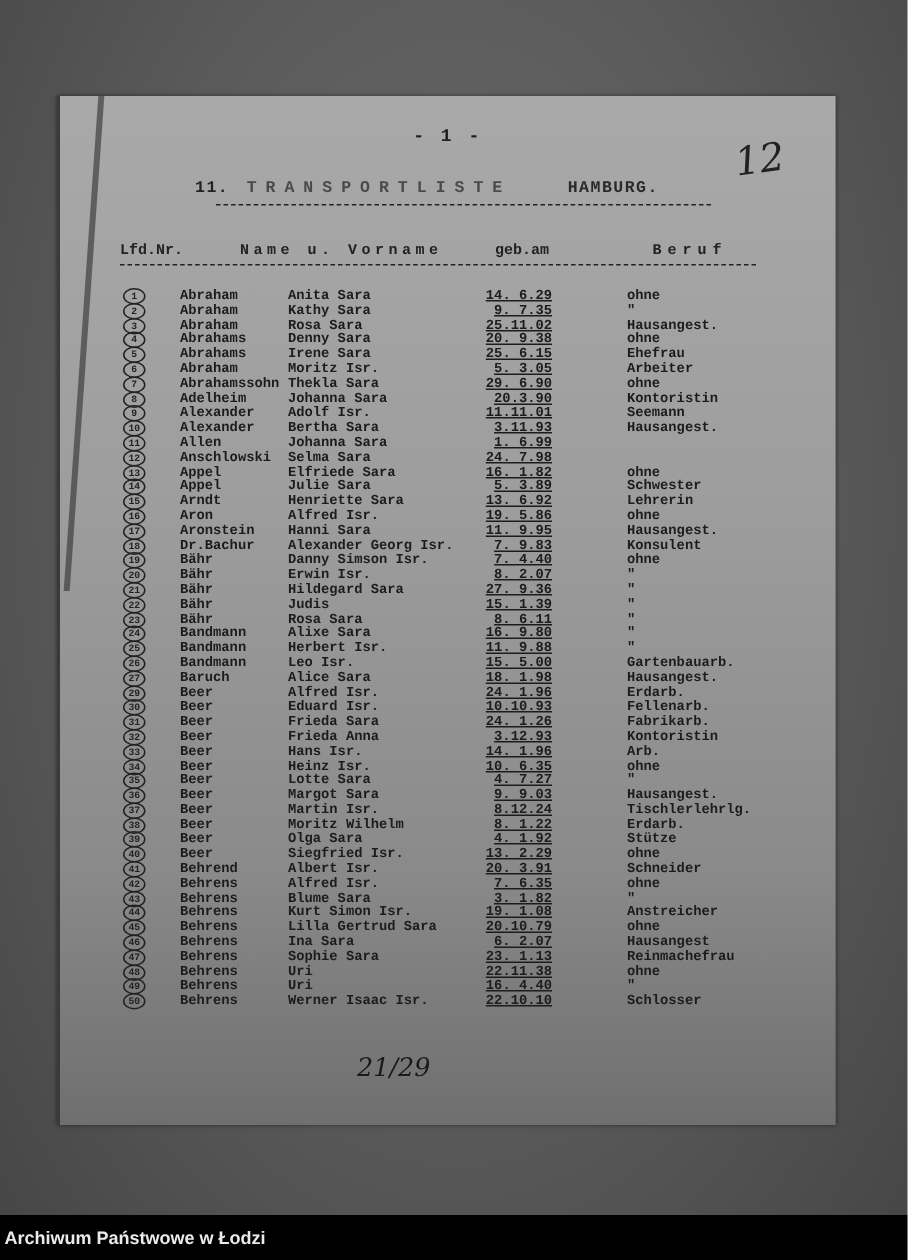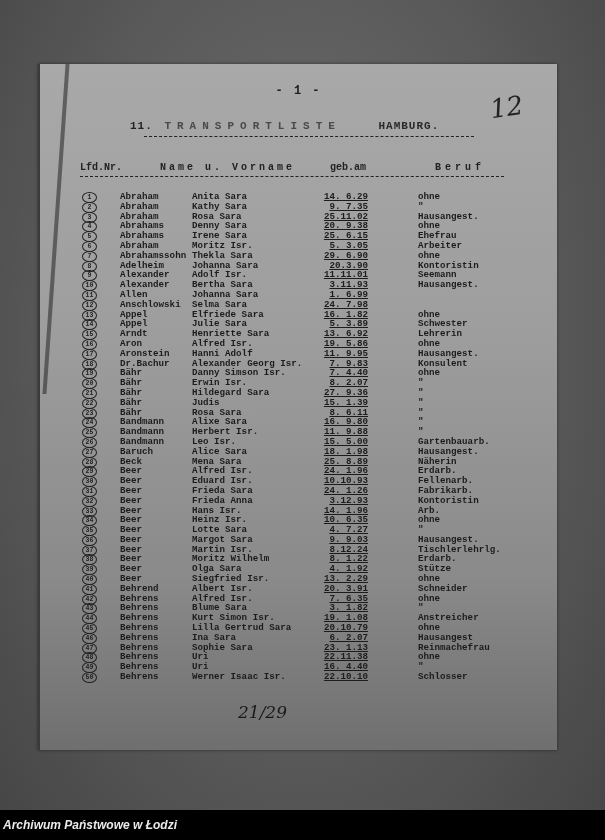--- a/index.html
+++ b/index.html
@@ -30,21 +30,21 @@
   .rows { position:absolute; left:40px; top:128px; width:470px; }
   .row { position:relative; height:9.8px; font-size:9.2px; line-height:9.8px; color:#1c1c1c; font-weight:bold; white-space:nowrap; }
   .row span { position:absolute; }
   .nr { left:2px; width:13px; height:9px; border:1px solid #222; border-radius:50%; font-size:6.5px; line-height:9px; text-align:center; color:#222; }
   .sn { left:40px;text-align:right; }
   .fn { left:112px; }
   .dob { left:228px; width:60px; text-align:right;text-decoration:underline; }
   .job { left:338px; }
   .sig { position:absolute; left:198px; top:638px; font-family:"DejaVu Serif", serif; font-style:italic; font-size:17px; color:#1a1a1a; }
   .footer { position:absolute; left:0; top:810px; width:605px; height:30px; background:#000; }
-  .footer-text { position:absolute; left:3px; top:8px; font-family:"Liberation Sans", sans-serif; font-size:12px; color:#eaeaea; font-weight:bold;font-style:italic; }
+  .footer-text { position:absolute; left:3px; top:8px; font-family:"Liberation Sans", sans-serif; font-size:12px; color:#eaeaea; font-weight:bold; }
 </style>
 </head>
 <body>
 
 <div class="paper">
   <div class="page-num">- 1 -</div>
   <div class="folio">12</div>
   <div class="title">
     <span>11.</span>
     <span class="spaced">TRANSPORTLISTE</span>
@@ -169,21 +169,21 @@
       <div class="row">
         <span class="nr">16</span>
         <span class="sn">Aron</span>
         <span class="fn">Alfred Isr.</span>
         <span class="dob">19. 5.86</span>
         <span class="job">ohne</span>
       </div>
       <div class="row">
         <span class="nr">17</span>
         <span class="sn">Aronstein</span>
-        <span class="fn">Hanni Adolf</span>
+        <span class="fn">Hanni Sara</span>
         <span class="dob">11. 9.95</span>
         <span class="job">Hausangest.</span>
       </div>
       <div class="row">
         <span class="nr">18</span>
         <span class="sn">Dr.Bachur</span>
         <span class="fn">Alexander Georg Isr.</span>
         <span class="dob">7. 9.83</span>
         <span class="job">Konsulent</span>
       </div>
@@ -244,27 +244,20 @@
         <span class="job">Gartenbauarb.</span>
       </div>
       <div class="row">
         <span class="nr">27</span>
         <span class="sn">Baruch</span>
         <span class="fn">Alice Sara</span>
         <span class="dob">18. 1.98</span>
         <span class="job">Hausangest.</span>
       </div>
       <div class="row">
-        <span class="nr">28</span>
-        <span class="sn">Beck</span>
-        <span class="fn">Mena Sara</span>
-        <span class="dob">25. 8.89</span>
-        <span class="job">Näherin</span>
-      </div>
-      <div class="row">
         <span class="nr">29</span>
         <span class="sn">Beer</span>
         <span class="fn">Alfred Isr.</span>
         <span class="dob">24. 1.96</span>
         <span class="job">Erdarb.</span>
       </div>
       <div class="row">
         <span class="nr">30</span>
         <span class="sn">Beer</span>
         <span class="fn">Eduard Isr.</span>

